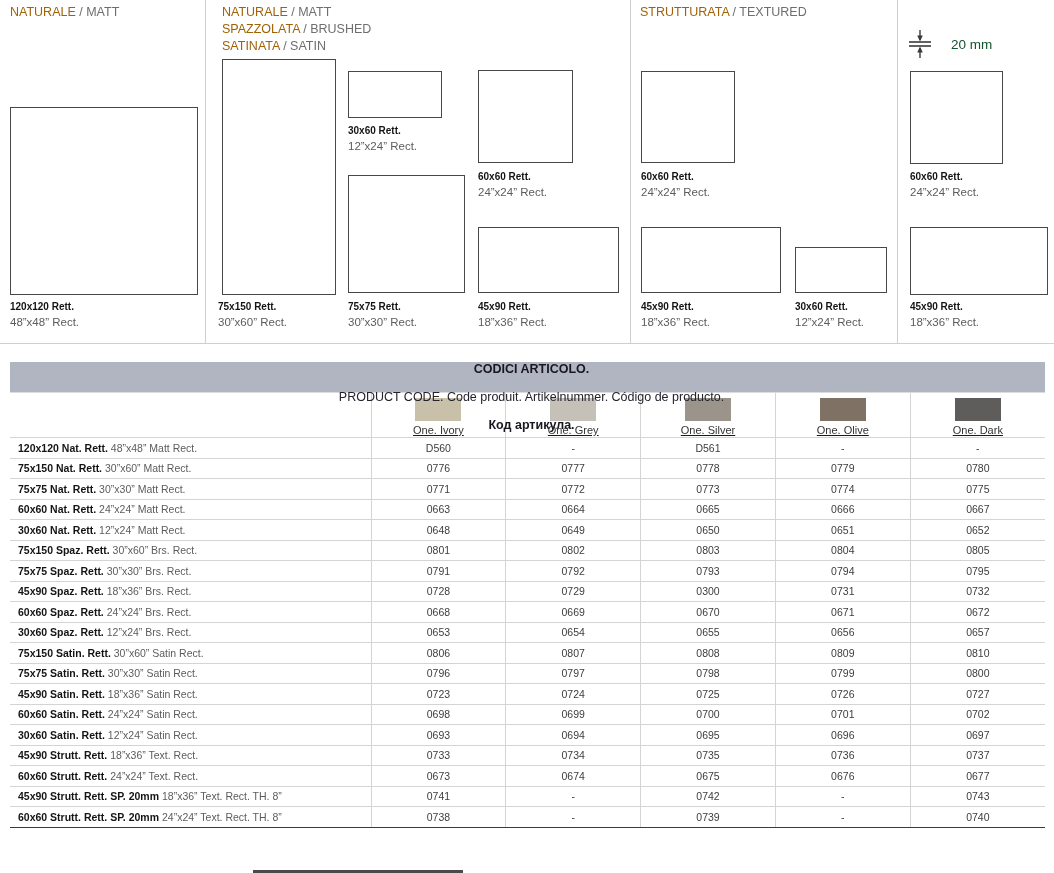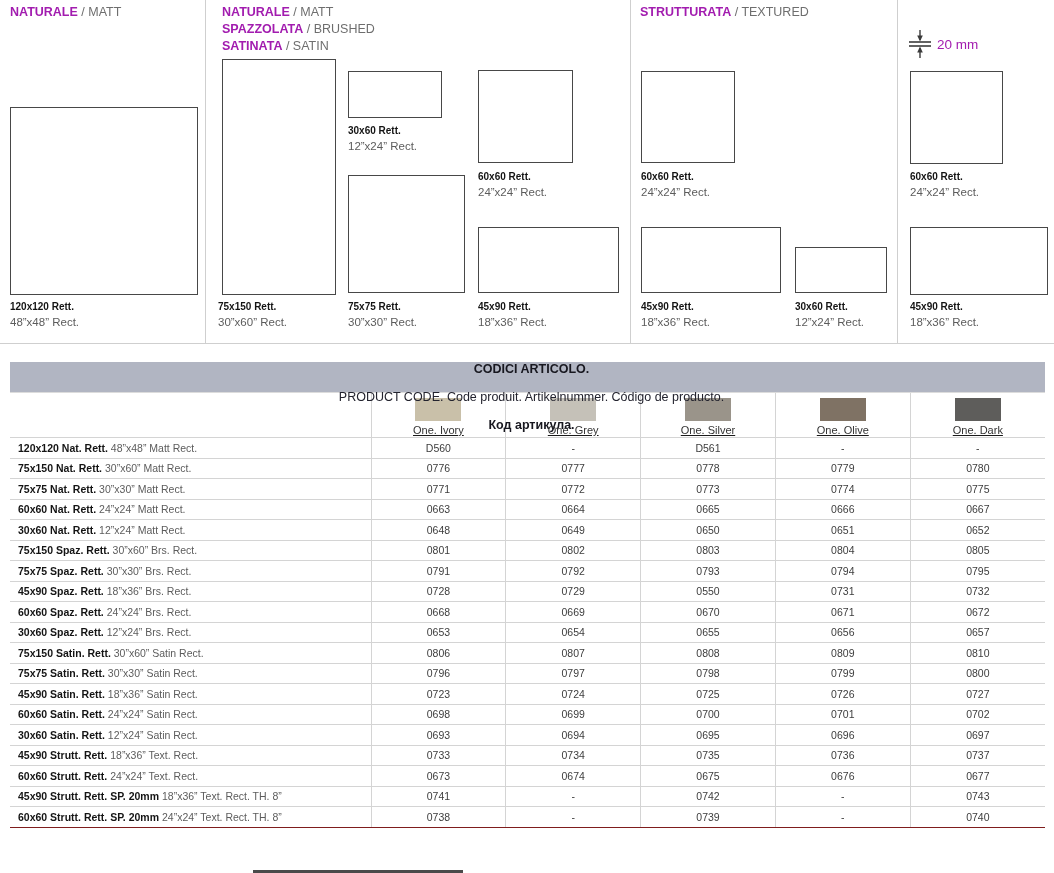--- a/index.html
+++ b/index.html
@@ -7,29 +7,29 @@
   body {
     width:1054px; height:873px;
     font-family:"Liberation Sans", sans-serif;
     color:#1a1a1a; overflow:hidden; position:relative;
   }
 
   
   .top-panel { position:relative; width:1054px; height:344px; border-bottom:1px solid #cfcfcf; background:#fff; }
   .vdiv { position:absolute; top:0; width:1px; height:343px; background:#cfcfcf; }
   .sec-title { position:absolute; font-size:12.5px; line-height:17px; white-space:nowrap; }
-  .sec-title b { color:#a21caf; font-weight:bold;margin-top:20px; }
+  .sec-title b { color:#a16207; font-weight:normal;margin-top:20px; }
   .t-rest { color:#6e6e6e; font-weight:normal; }
   .tile { position:absolute; background:#fff; border:1.5px solid #484848; }
   .tile-label { position:absolute; white-space:nowrap; }
   .tl-metric { font-size:10px; font-weight:bold; color:#141414; line-height:16px; }
   .tl-imperial { font-size:11.5px; color:#5c5c5c; line-height:15px; }
   .thickness { position:absolute; left:908px; top:28px; display:flex; align-items:center; }
   .thickness svg { display:block; }
-  .thickness-label { font-size:13.5px; color:#a21caf; margin-left:5px; }
+  .thickness-label { font-size:13.5px; color:#14532d; margin-left:19px; }
 
   
   .banner {
     margin:18px 0 0 10px; width:1035px; height:30px;
     display:flex; align-items:center; padding-left:8px;
     font-size:12.5px; color:#23232e; white-space:nowrap;
   }
   .banner b { font-weight:bold; color:#17171f; }
   .banner .sp { white-space:pre; }
 
@@ -248,21 +248,21 @@
         <td class="code">0791</td>
         <td class="code">0792</td>
         <td class="code">0793</td>
         <td class="code">0794</td>
         <td class="code">0795</td>
       </tr>
       <tr>
         <td class="desc"><b>45x90 Spaz. Rett.</b><span class="imp"> 18”x36” Brs. Rect.</span></td>
         <td class="code">0728</td>
         <td class="code">0729</td>
-        <td class="code">0550</td>
+        <td class="code">0300</td>
         <td class="code">0731</td>
         <td class="code">0732</td>
       </tr>
       <tr>
         <td class="desc"><b>60x60 Spaz. Rett.</b><span class="imp"> 24”x24” Brs. Rect.</span></td>
         <td class="code">0668</td>
         <td class="code">0669</td>
         <td class="code">0670</td>
         <td class="code">0671</td>
         <td class="code">0672</td>

